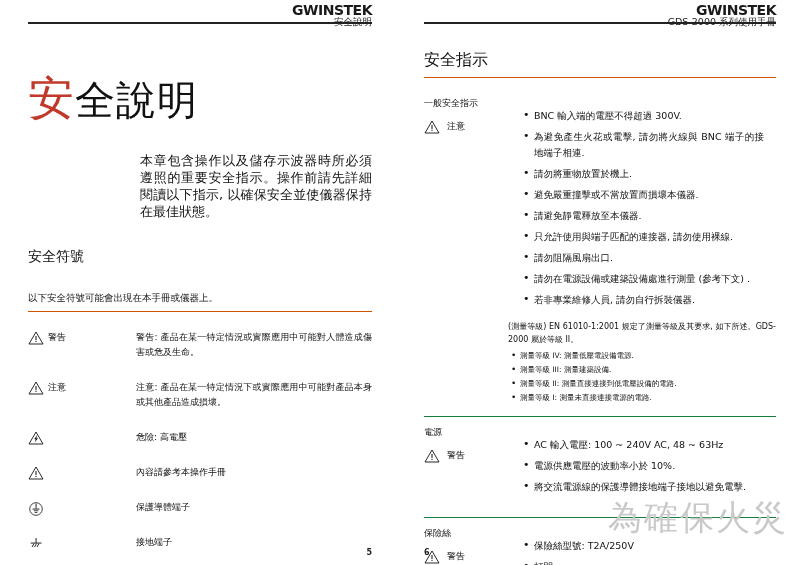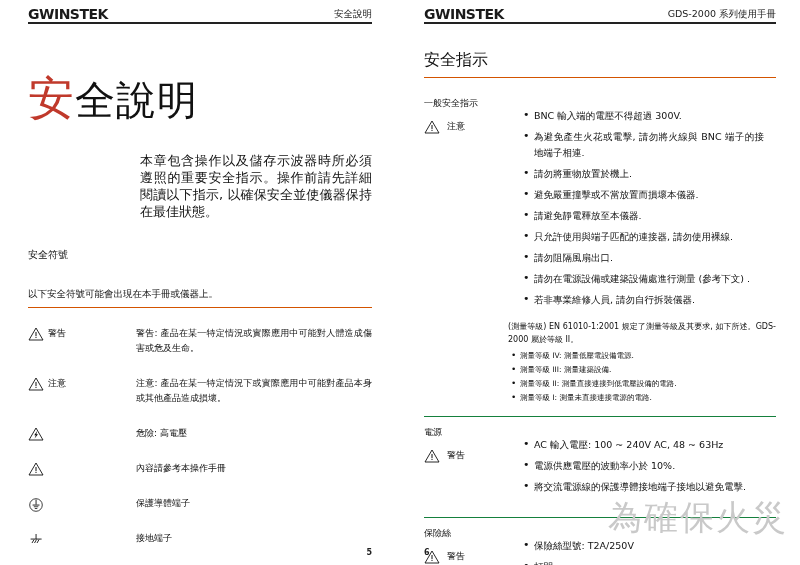--- a/index.html
+++ b/index.html
@@ -32,20 +32,21 @@
 
   
   .hdr {
     display: flex;
     align-items: flex-end;
     justify-content: space-between;
     padding-top: 2px;
     border-bottom: 2px solid #222;
     padding-bottom: 2px;
     height: 18px;
+    flex-direction: column;
   }
   .logo {
     font-family: "DejaVu Sans", sans-serif;
     font-weight: bold;
     font-size: 14px;
     letter-spacing: -0.5px;
     color: #1a1a1a;
     line-height: 14px;
     position: relative;
     top: 1px;
@@ -69,21 +70,21 @@
   .intro {
     margin-top: 30px;
     margin-left: 112px;
     font-size: 13px;
     line-height: 17px;
     text-align: justify;
     width: 232px;
   }
   .sec-title {
     margin-top: 28px;
-    font-size: 10px;
+    font-size: 14px;
     font-weight: normal;
   }
   .sec-sub {
     margin-top: 26px;
     font-size: 9.5px;
   }
   .rule {
     margin-top: 6px;
     border-top: 1.5px solid #d35400;
     width: 100%;

